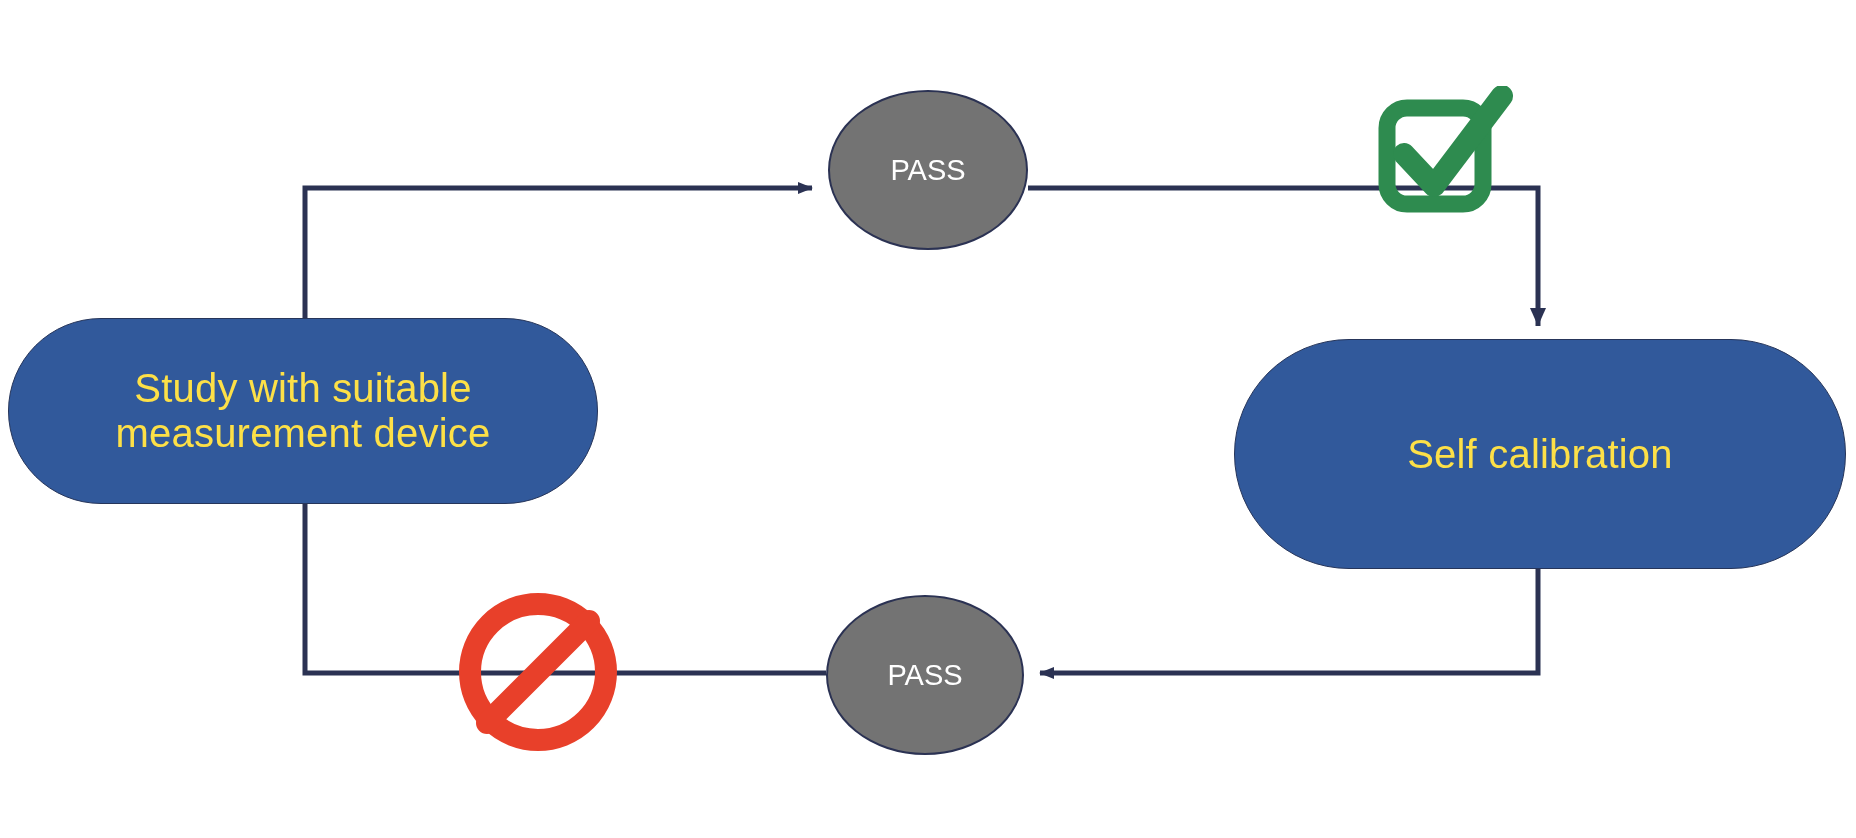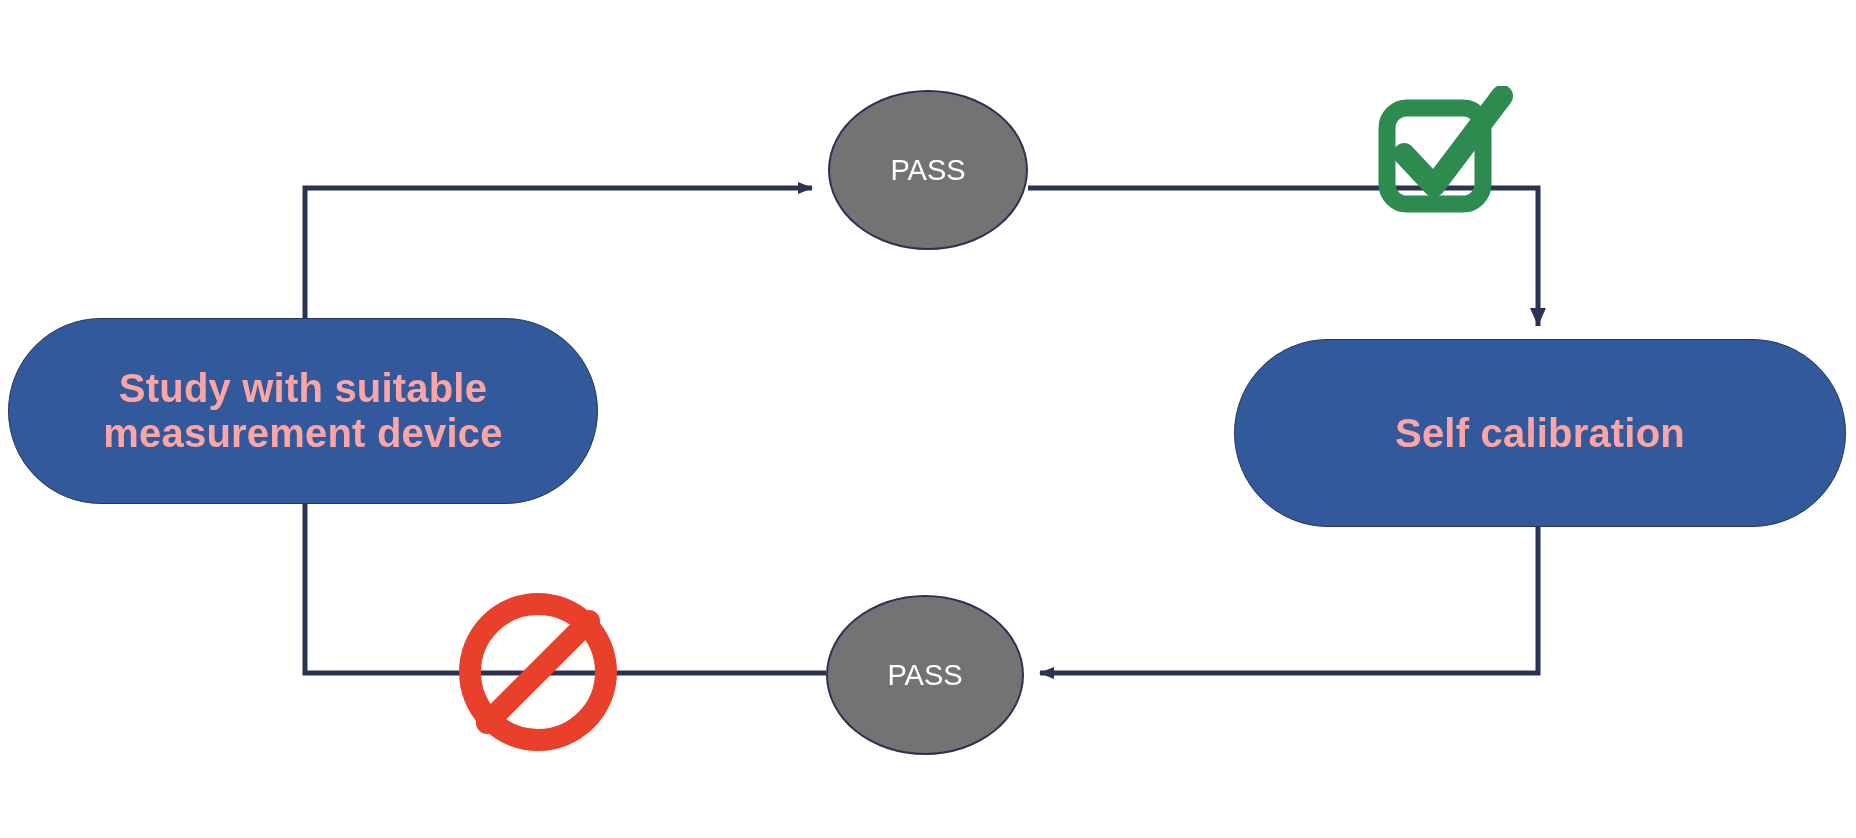--- a/index.html
+++ b/index.html
@@ -29,41 +29,41 @@
     box-sizing: border-box;
     display: flex;
     align-items: center;
     justify-content: center;
     text-align: center;
   }
   .pill {
     background: #31599B;
     border: 1.5px solid #26355a;
     border-radius: 999px;
-    color: #fca5a5;
-    font-weight: bold;
+    color: #fde047;
+    font-weight: normal;
     line-height: 1.12;
     letter-spacing: 0.2px;
   }
   .pill .label {
     display: block;
     white-space: pre-line;
   }
   #node-study {
     left: 8px;
     top: 318px;
     width: 590px;
     height: 186px;
     font-size: 40px;
   }
   #node-selfcal {
     left: 1234px;
     top: 339px;
     width: 612px;
-    height: 188px;
+    height: 230px;
     font-size: 40px;
   }
   .decision {
     background: #737373;
     border: 2px solid #2b3253;
     border-radius: 50%;
     color: #ffffff;
     font-size: 29px;
     font-weight: normal;
   }

